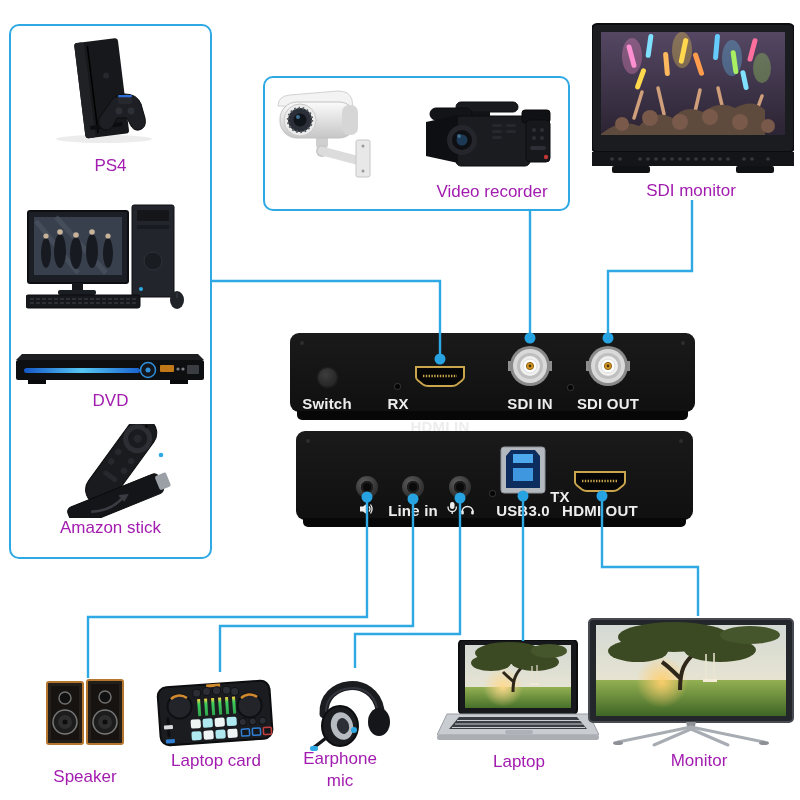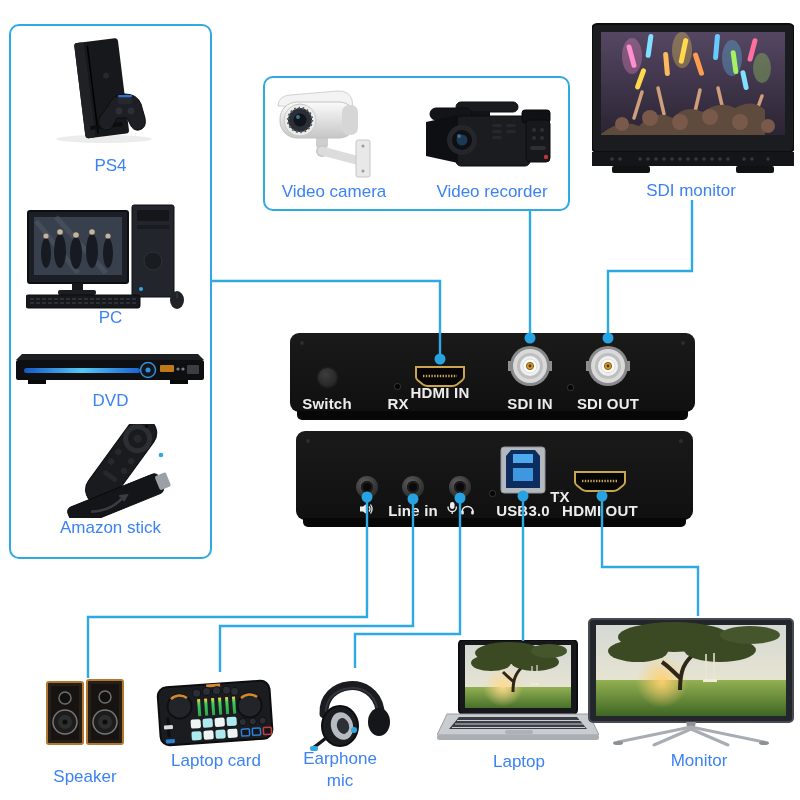--- a/index.html
+++ b/index.html
@@ -1,21 +1,21 @@
 <!DOCTYPE html>
 <html><head>
 <meta charset="utf-8">
 <style>
   :root { --blue:#2fa9e4; }
   html,body{margin:0;padding:0;background:#fff;}
   #canvas{position:relative;width:800px;height:800px;background:#fff;overflow:hidden;
           font-family:"Liberation Sans",sans-serif;}
   .frame{position:absolute;border:2px solid var(--blue);border-radius:10px;box-sizing:border-box;background:#fff;}
   .art{position:absolute;line-height:0;}
-  .lbl{position:absolute;font-size:17px;color:#3b82f6;text-align:center;line-height:21px;}
+  .lbl{position:absolute;font-size:17px;color:#a21caf;text-align:center;line-height:21px;}
   .panel{position:absolute;background:linear-gradient(#1a1a1a,#101010);border-radius:9px;}
   .flange{position:absolute;background:#070707;border-radius:0 0 5px 5px;}
   .screw{position:absolute;width:4px;height:4px;border-radius:50%;background:#2e2e2e;}
   .led{position:absolute;width:5px;height:5px;border-radius:50%;background:#050505;box-shadow:0 0 0 1px #303030;}
   .jack{position:absolute;width:22px;height:22px;border-radius:50%;
         background:radial-gradient(circle at 38% 32%, #5d5d5d, #343434 62%, #2b2b2b);}
   .jack::after{content:"";position:absolute;left:5px;top:5px;width:12px;height:12px;border-radius:50%;
         background:#0a0a0a;box-shadow:inset 0 0 0 2px #1d1d1d;}
   .switch-btn{position:absolute;width:19px;height:19px;border-radius:50%;
         background:radial-gradient(circle at 40% 35%, #3d3d3d, #272727 70%);box-shadow:0 0 0 1.5px #1c1c1c;}
@@ -297,21 +297,21 @@
       <circle cx="22" cy="22" r="13" fill="#bfbfbf"></circle>
       <circle cx="22" cy="22" r="10" fill="#f1f1f1"></circle>
       <circle cx="22" cy="22" r="7" fill="#ffffff" stroke="#dcdcdc"></circle>
       <circle cx="22" cy="22" r="3.6" fill="#d89b2a" stroke="#8a5f12"></circle>
       <circle cx="22" cy="22" r="1.4" fill="#4c3206"></circle>
     </svg>
   </div>
 
   <div class="port-label" style="left:327px;top:395px;">Switch</div>
   <div class="port-label" style="left:398px;top:395px;">RX</div>
-  <div class="port-label" style="left:440px;top:384px;">HDMI IN</div>
+  <div class="port-label" style="left:440px;top:418px;">HDMI IN</div>
   <div class="port-label" style="left:530px;top:395px;">SDI IN</div>
   <div class="port-label" style="left:608px;top:395px;">SDI OUT</div>
 
   <div class="panel" style="left:296px;top:431px;width:397px;height:89px;"></div>
   <div class="flange" style="left:303px;top:518px;width:383px;height:9px;"></div>
   <div class="screw" style="left:306px;top:439px;"></div>
   <div class="screw" style="left:679px;top:439px;"></div>
 
   <div class="jack" style="left:356px;top:476px;"></div>
   <div class="jack" style="left:402px;top:476px;"></div>
@@ -528,25 +528,23 @@
           <path d="M103,111 L140,127"></path>
       </g>
       <g fill="#8d9196">
         <ellipse cx="30" cy="125" rx="5" ry="2"></ellipse>
           <ellipse cx="176" cy="125" rx="5" ry="2"></ellipse>
       </g>
     </svg>
   </div>
 
   <div class="lbl" style="left:9px;top:155px;width:203px;">PS4</div>
-  <div class="lbl" style="left:9px;top:307px;width:203px;">PC</div>
   <div class="lbl" style="left:9px;top:390px;width:203px;">DVD</div>
   <div class="lbl" style="left:9px;top:517px;width:203px;">Amazon stick</div>
 
-  <div class="lbl" style="left:264px;top:181px;width:140px;">Video camera</div>
   <div class="lbl" style="left:422px;top:181px;width:140px;">Video recorder</div>
 
   <div class="lbl" style="left:601px;top:180px;width:180px;">SDI monitor</div>
 
   <div class="lbl" style="left:25px;top:750px;width:120px;margin-top:16px;">Speaker</div>
   <div class="lbl" style="left:146px;top:750px;width:140px;">Laptop card</div>
   <div class="lbl" style="left:280px;top:748px;width:120px;">Earphone</div>
   <div class="lbl" style="left:280px;top:770px;width:120px;">mic</div>
   <div class="lbl" style="left:459px;top:751px;width:120px;">Laptop</div>
   <div class="lbl" style="left:639px;top:750px;width:120px;">Monitor</div>

